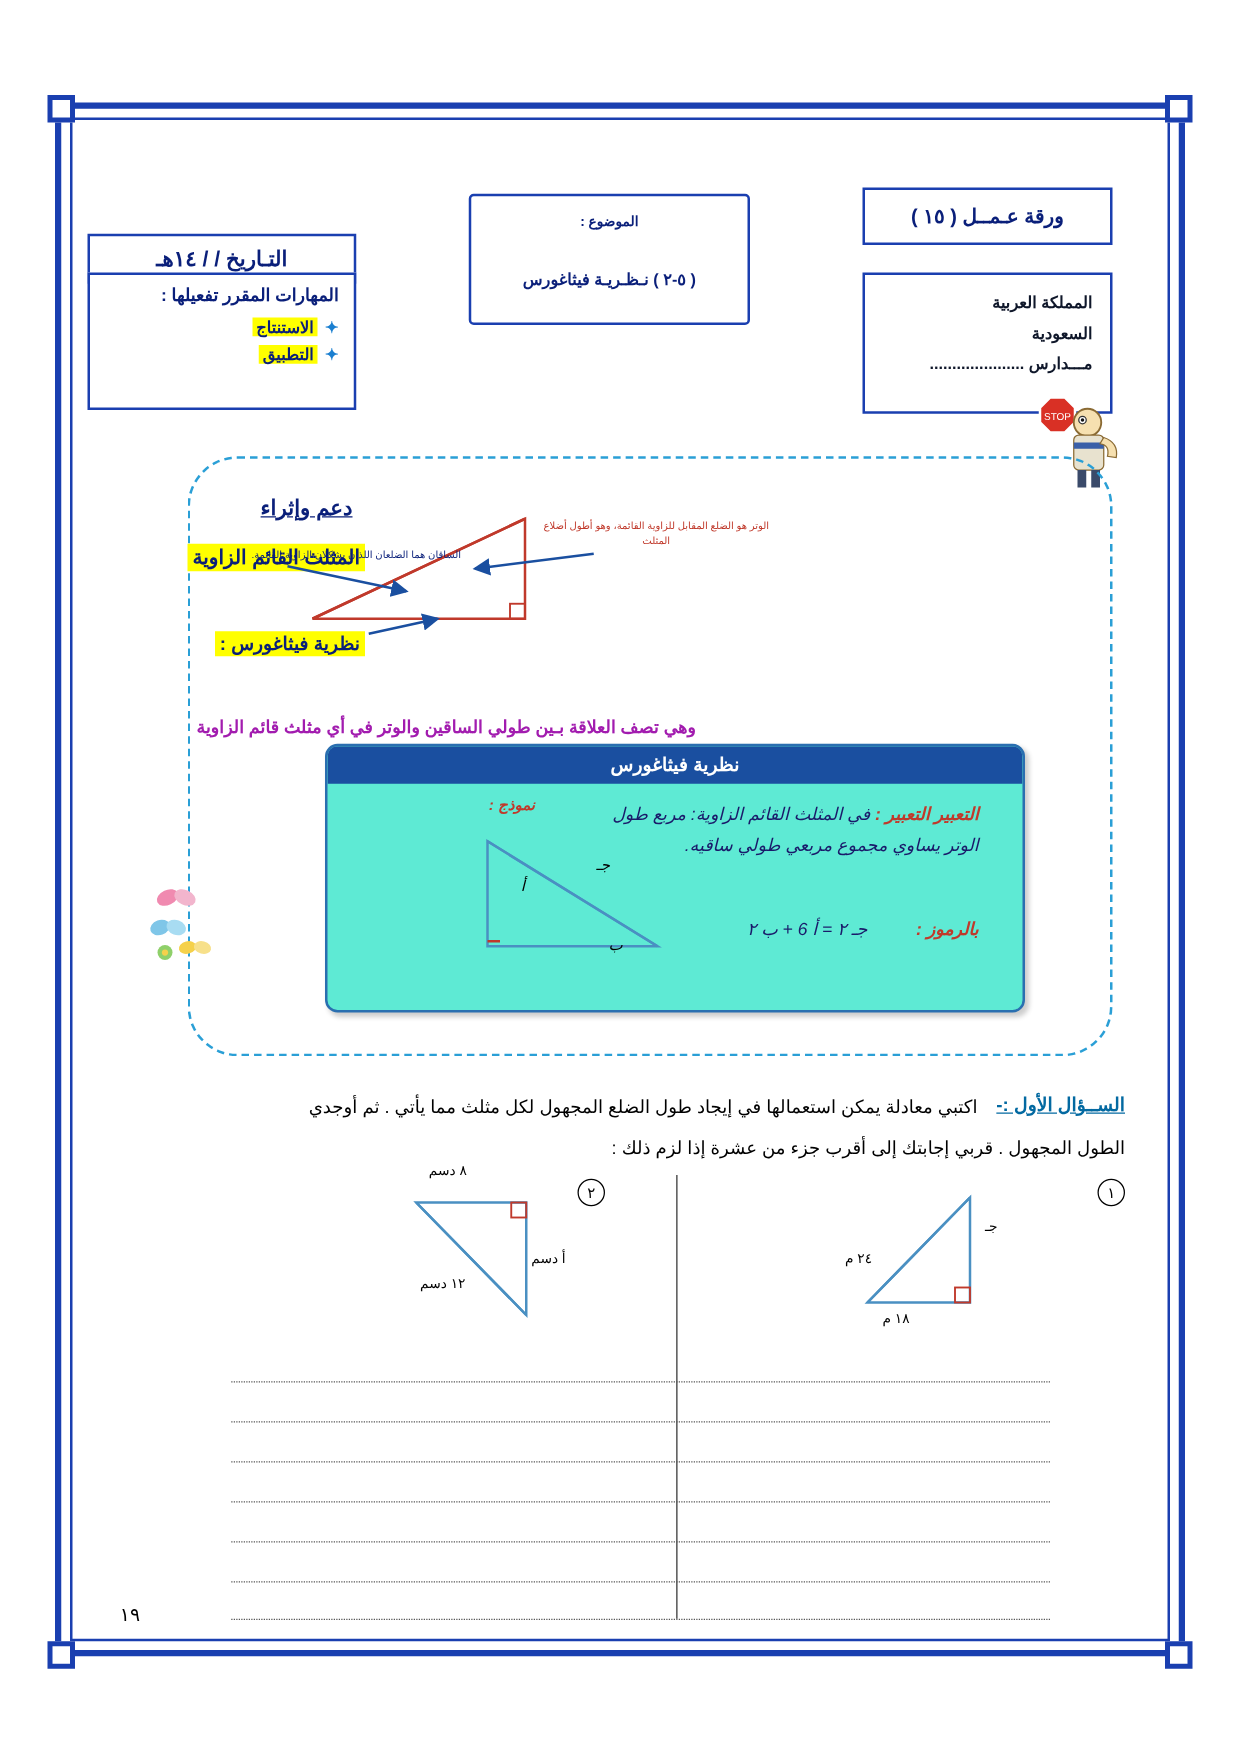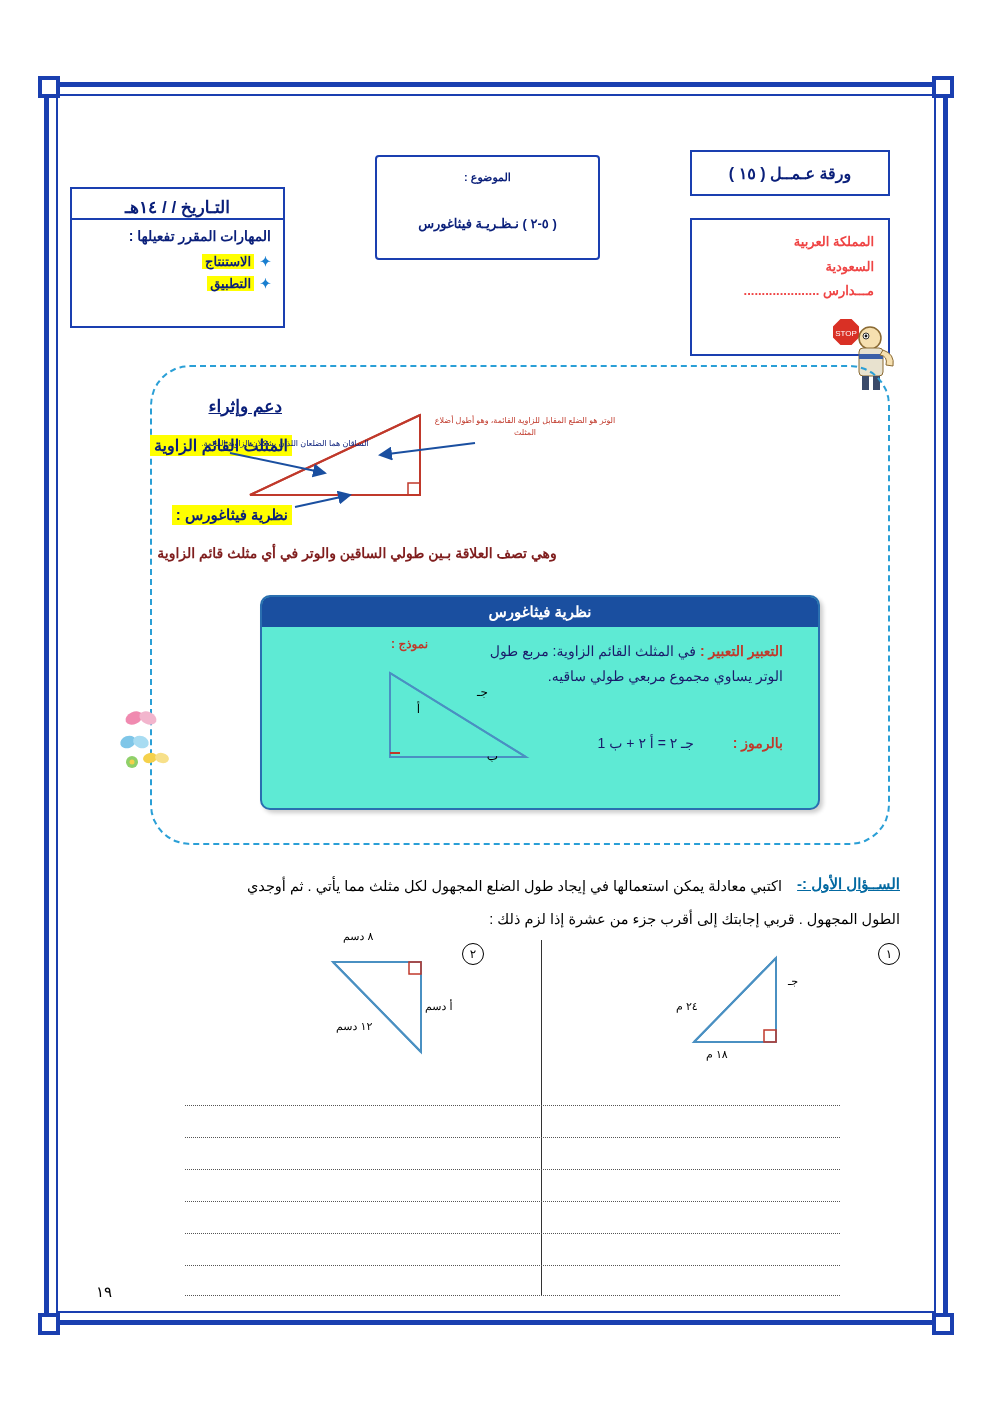--- a/index.html
+++ b/index.html
@@ -42,23 +42,23 @@
     border:2px solid #1a3fb0;
     box-sizing:border-box;
     background:#fff;
   }
   .hdr-worksheet{
     left:690px;top:150px;width:200px;height:46px;
     display:flex;align-items:center;justify-content:center;
     font-weight:bold;font-size:16px;color:#0a1f7a;
   }
   .hdr-kingdom{
-    left:690px;top:218px;width:200px;height:138px;
+    left:690px;top:218px;width:200px;height:113px;
     padding:10px 14px;
-    font-weight:bold;font-size:13px;color:#ef4444;
+    font-weight:bold;font-size:13px;color:#0f172a;
     line-height:1.9;
   }
   .hdr-kingdom div{white-space:nowrap;}
 
   .hdr-subject{
     left:375px;top:155px;width:225px;height:105px;
     border-radius:4px;
     padding:14px 10px 0 10px;
     text-align:center;
   }
@@ -94,22 +94,22 @@
   }
   .enrich-sub1{
     position:absolute;right:700px;top:435px;
     font-weight:bold;font-size:16px;color:#0a1f7a;background:#ffff00;padding:1px 4px;
   }
   .enrich-sub2{
     position:absolute;right:700px;top:505px;
     font-weight:bold;font-size:15px;color:#0a1f7a;background:#ffff00;padding:1px 4px;
   }
   .enrich-def{
-    position:absolute;right:380px;top:545px;width:510px;
-    font-weight:bold;font-size:14px;color:#7f1d1d;text-align:center;
+    position:absolute;right:380px;top:573px;width:510px;
+    font-weight:bold;font-size:14px;color:#a21caf;text-align:center;
   }
   .callout{
     position:absolute;font-size:8px;color:#c0392b;line-height:1.5;text-align:center;
   }
   .callout.blue{color:#0a1f7a;}
 
   
   .card{
     position:absolute;
     left:260px;top:595px;width:560px;height:215px;
@@ -118,21 +118,21 @@
     box-sizing:border-box;
     background:#5eead4;
     box-shadow:3px 3px 4px rgba(0,0,0,.2);
     overflow:hidden;
   }
   .card-head{
     height:30px;background:#1a4fa0;color:#fff;
     display:flex;align-items:center;justify-content:center;
     font-weight:bold;font-size:15px;
   }
-  .card-body{position:relative;height:183px;}
+  .card-body{position:relative;height:183px;font-style:italic;}
   .card-model-label{
     position:absolute;right:390px;top:10px;font-weight:bold;font-size:12px;color:#c0392b;
   }
   .card-text{
     position:absolute;right:35px;top:12px;width:300px;
     font-size:14px;line-height:1.75;color:#1a1a6a;text-align:right;
   }
   .card-text b{color:#c0392b;}
   .card-symbols{
     position:absolute;right:35px;top:108px;width:330px;
@@ -271,21 +271,21 @@
   <div class="card-head">نظرية فيثاغورس</div>
   <div class="card-body">
     <div class="card-model-label">نموذج :</div>
     <div class="card-text">
       <b>التعبير التعبير :</b>
       <span>في المثلث القائم الزاوية: مربع طول الوتر يساوي مجموع مربعي طولي ساقيه.</span>
     </div>
     <div class="card-symbols">
       <span class="lbl">بالرموز :</span>
       &nbsp;&nbsp;&nbsp;&nbsp;&nbsp;&nbsp;&nbsp;&nbsp;
-      <span>جـ ٢ = أ ٢ + ب 1</span>
+      <span>جـ ٢ = أ 6 + ب ٢</span>
     </div>
 
     <svg style="position:absolute;right:270px;top:28px;" width="170" height="130">
       <polygon points="12,18 12,102 148,102" fill="none" stroke="#4a90c2" stroke-width="2"></polygon>
       <line x1="12" y1="18" x2="148" y2="102" stroke="#4a90c2" stroke-width="2"></line>
       <line x1="12" y1="98" x2="22" y2="98" stroke="#c0392b" stroke-width="2"></line>
     </svg>
     <div class="figlabel" style="right:398px;top:75px;font-size:12px;">أ</div>
     <div class="figlabel" style="right:320px;top:122px;font-size:12px;">ب</div>
     <div class="figlabel" style="right:330px;top:58px;font-size:12px;">جـ</div>

